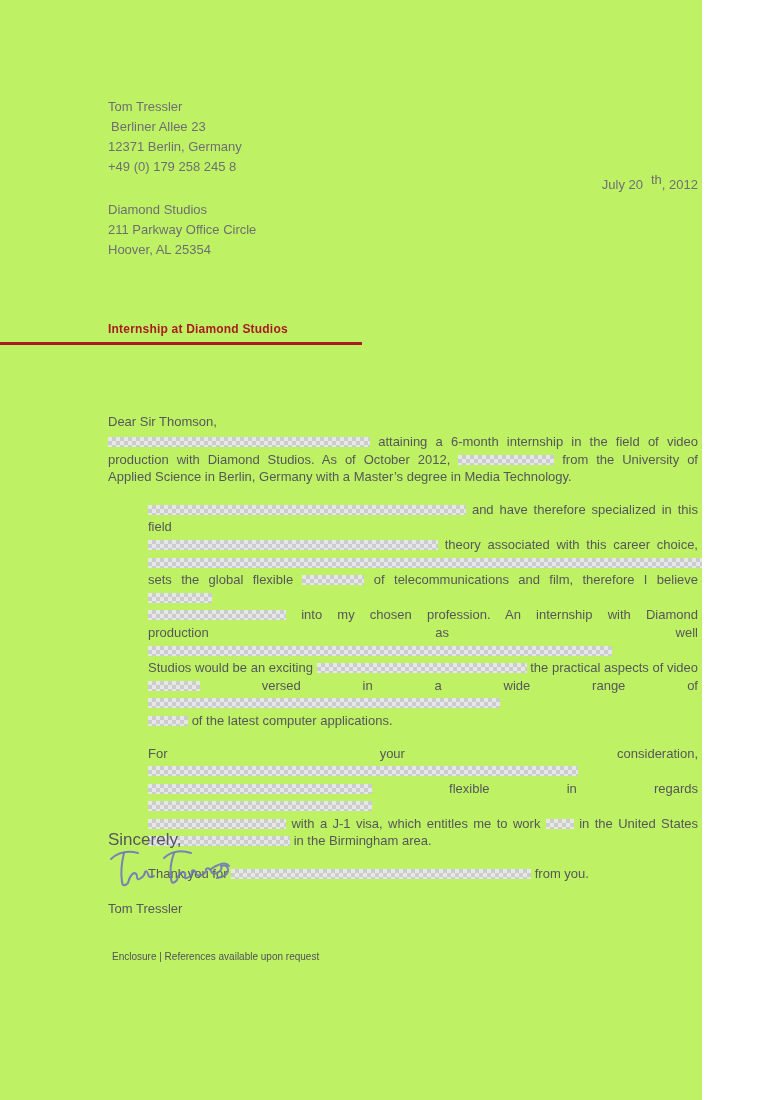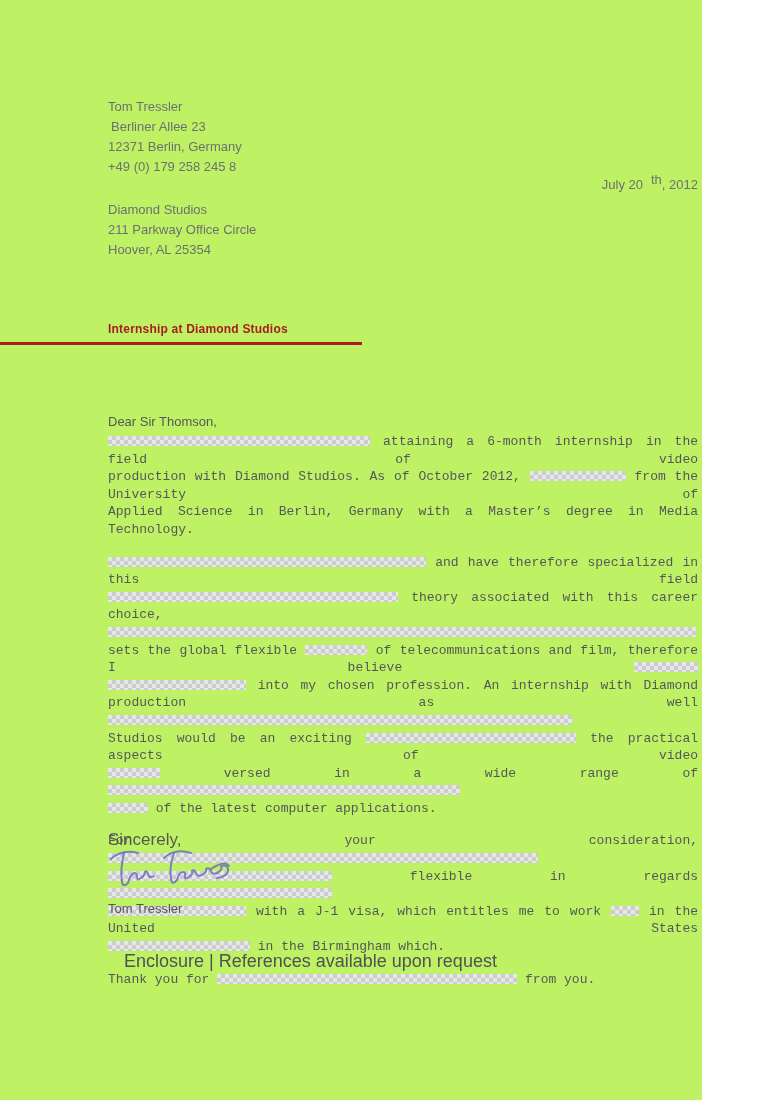--- a/index.html
+++ b/index.html
@@ -24,39 +24,39 @@
     top: 322px; left: 108px;
     font-size: 12px; font-weight: bold; color: #a81c22;
     letter-spacing: 0.2px;
   }
   .subject-rule { top: 342px; left: 0; width: 362px; height: 3px; background: #a81c22; }
   .salutation { top: 398px; left: 108px; font-size: 13px; color: #56575b; margin-top: 16px; }
   .letter-body {
     top: 433px; left: 108px; width: 590px;
     font-size: 13px; line-height: 17.6px; color: #56575b;
   }
-  .para + .para { margin-top: 15px; }
-  .bline { text-align: justify; text-align-last: justify; font-family: Liberation Mono, monospace; }
+  .para + .para { margin-top: 15px; margin-left: 40px; }
+  .bline { text-align: justify; text-align-last: justify; }
   .bline.last { text-align: justify; text-align-last: left; }
   .rd {
     display: inline-block; height: 10px; vertical-align: baseline;
     transform: translateY(1px);
     background-color: #dededf;
     background-image:
       linear-gradient(45deg, #cbcccd 25%, transparent 25%, transparent 75%, #cbcccd 75%),
       linear-gradient(45deg, #cbcccd 25%, #e7e7e8 25%, #e7e7e8 75%, #cbcccd 75%);
     background-position: 0 0, 4px 4px;
     background-size: 8px 8px;
   }
   .valediction { top: 830px; left: 108px; font-size: 17px; color: #56575b; }
   .signature { top: 845px; left: 108px; width: 132px; height: 54px; }
   .signature svg path { stroke: #6f71c0; stroke-width: 2; fill: none;
     stroke-linecap: round; stroke-linejoin: round; opacity: 0.88; }
   .typed-name { top: 901px; left: 108px; font-size: 13px; color: #56575b; }
-  .enclosure { top: 951px; left: 124px; font-size: 18px; color: #505156; }
+  .enclosure { top: 951px; left: 112px; font-size: 10px; color: #505156; }
 </style>
 </head>
 <body>
 
 <div class="page">
 
   <div class="abs sender">
     <div>Tom Tressler</div>
     <div class="indented">Berliner Allee 23</div>
     <div>12371 Berlin, Germany</div>
@@ -92,21 +92,21 @@
         <div class="bline"><span class="rd" style="width: 138px;"></span> <span>into my chosen profession. An internship with Diamond</span></div>
         <div class="bline"><span>production as well</span> <span class="rd" style="width: 464px;"></span></div>
         <div class="bline"><span>Studios would be an exciting</span> <span class="rd" style="width: 210px;"></span> <span>the practical aspects of video</span></div>
         <div class="bline"><span class="rd" style="width: 52px;"></span> <span>versed in a wide range of</span> <span class="rd" style="width: 352px;"></span></div>
         <div class="bline last"><span class="rd" style="width: 40px;"></span> <span>of the latest computer applications.</span></div>
       </div>
       <div class="para">
         <div class="bline"><span>For your consideration,</span> <span class="rd" style="width: 430px;"></span></div>
         <div class="bline"><span class="rd" style="width: 224px;"></span> <span>flexible in regards</span> <span class="rd" style="width: 224px;"></span></div>
         <div class="bline"><span class="rd" style="width: 138px;"></span> <span>with a J-1 visa, which entitles me to work</span> <span class="rd" style="width: 28px;"></span> <span>in the United States</span></div>
-        <div class="bline last"><span class="rd" style="width: 142px;"></span> <span>in the Birmingham which.</span></div>
+        <div class="bline last"><span class="rd" style="width: 142px;"></span> <span>in the Birmingham area.</span></div>
       </div>
       <div class="para">
         <div class="bline last"><span>Thank you for</span> <span class="rd" style="width: 300px;"></span> <span>from you.</span></div>
       </div>
     </div>
 
   <div class="abs valediction">Sincerely,</div>
 
   <div class="abs signature">
     <svg viewBox="0 0 132 54" width="132" height="54">

